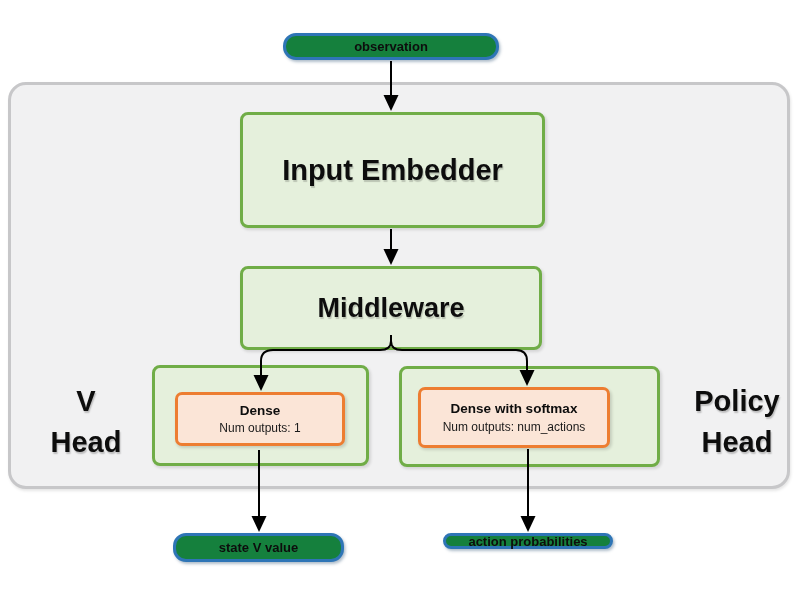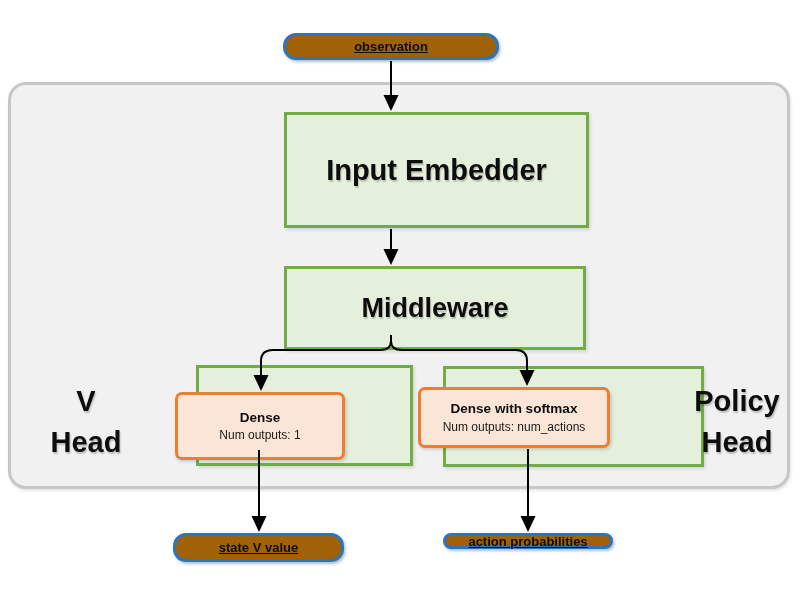--- a/index.html
+++ b/index.html
@@ -12,29 +12,27 @@
     position:absolute;left:8px;top:82px;width:782px;height:407px;
     background:#f1f1f2;border:3px solid #c7c7c9;border-radius:18px;
     box-shadow:1px 2px 3px rgba(0,0,0,0.10);
     box-sizing:border-box;
   }
   .box{
     position:absolute;display:flex;align-items:center;justify-content:center;
     box-sizing:border-box;text-align:center;
   }
   .blue-box{
-    background:#a16207;border:3px solid #2e75b6;border-radius:13px;
+    background:#15803d;border:3px solid #2e75b6;border-radius:13px;
     font-weight:bold;font-size:13px;color:#0d0d0d;
     box-shadow:1.5px 2px 3px rgba(80,110,140,0.45);
-    text-decoration:underline;
   }
   .green-box{
-    background:#e5f0dc;border:3px solid #70ad47;border-radius:0;
+    background:#e5f0dc;border:3px solid #70ad47;border-radius:8px;
     box-shadow:1.5px 2px 3px rgba(0,0,0,0.12);
-    margin-left:44px;
   }
   .green-label{
     font-weight:bold;color:#0d0d0d;
     text-shadow:1px 1.5px 1px rgba(0,0,0,0.18);
   }
   .orange-box{
     background:#fbe5d7;border:3px solid #ed7d31;border-radius:7px;
     flex-direction:column;line-height:1.45;
     box-shadow:1.5px 2px 3px rgba(0,0,0,0.14);
   }
@@ -62,21 +60,21 @@
 
   <div class="box green-box" style="left:240px;top:112px;width:305px;height:116px;">
     <span class="green-label" style="font-size:29px;">Input Embedder</span>
   </div>
 
   <div class="box green-box" style="left:240px;top:266px;width:302px;height:84px;">
     <span class="green-label" style="font-size:27px;">Middleware</span>
   </div>
 
   <div class="box green-box" style="left:152px;top:365px;width:217px;height:101px;"></div>
-  <div class="box orange-box" style="left:175px;top:392px;width:170px;height:68px;">
+  <div class="box orange-box" style="left:175px;top:392px;width:170px;height:54px;">
     <span class="orange-title">Dense</span>
     <span class="orange-sub">Num outputs: 1</span>
   </div>
   <div class="head-label" style="left:26px;top:381px;width:120px;">V
 Head</div>
 
   <div class="box green-box" style="left:399px;top:366px;width:261px;height:101px;"></div>
   <div class="box orange-box" style="left:418px;top:387px;width:192px;height:61px;">
     <span class="orange-title">Dense with softmax</span>
     <span class="orange-sub">Num outputs: num_actions</span>

